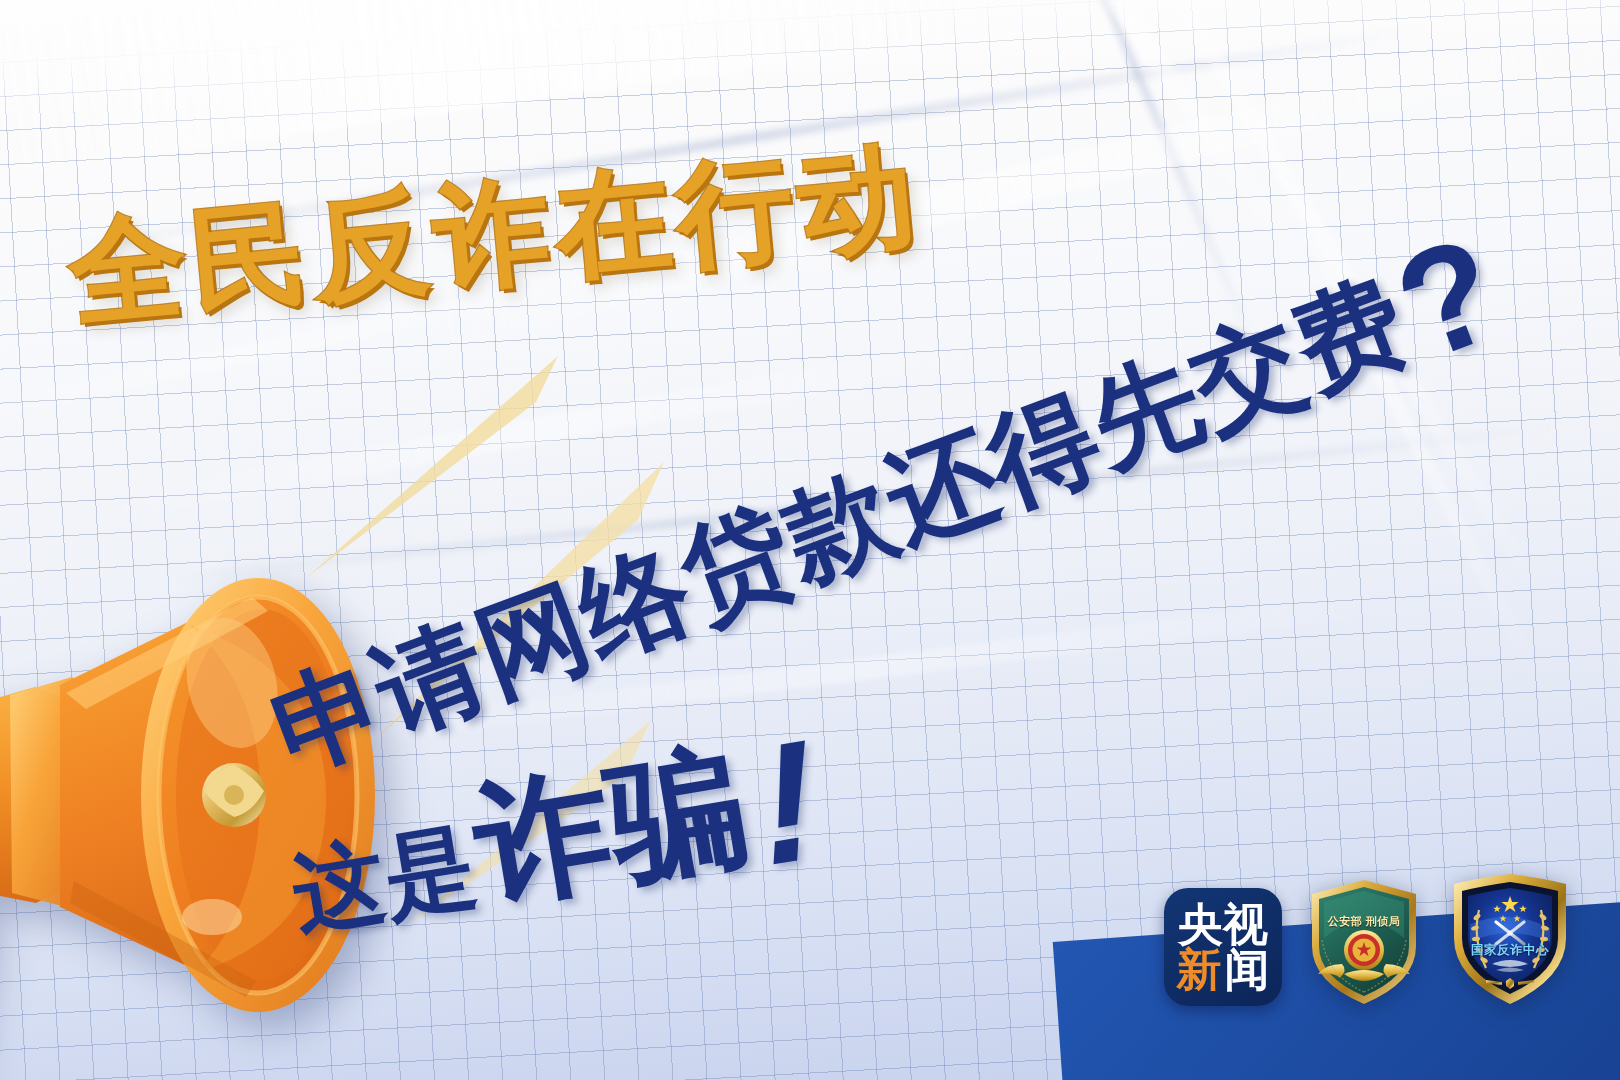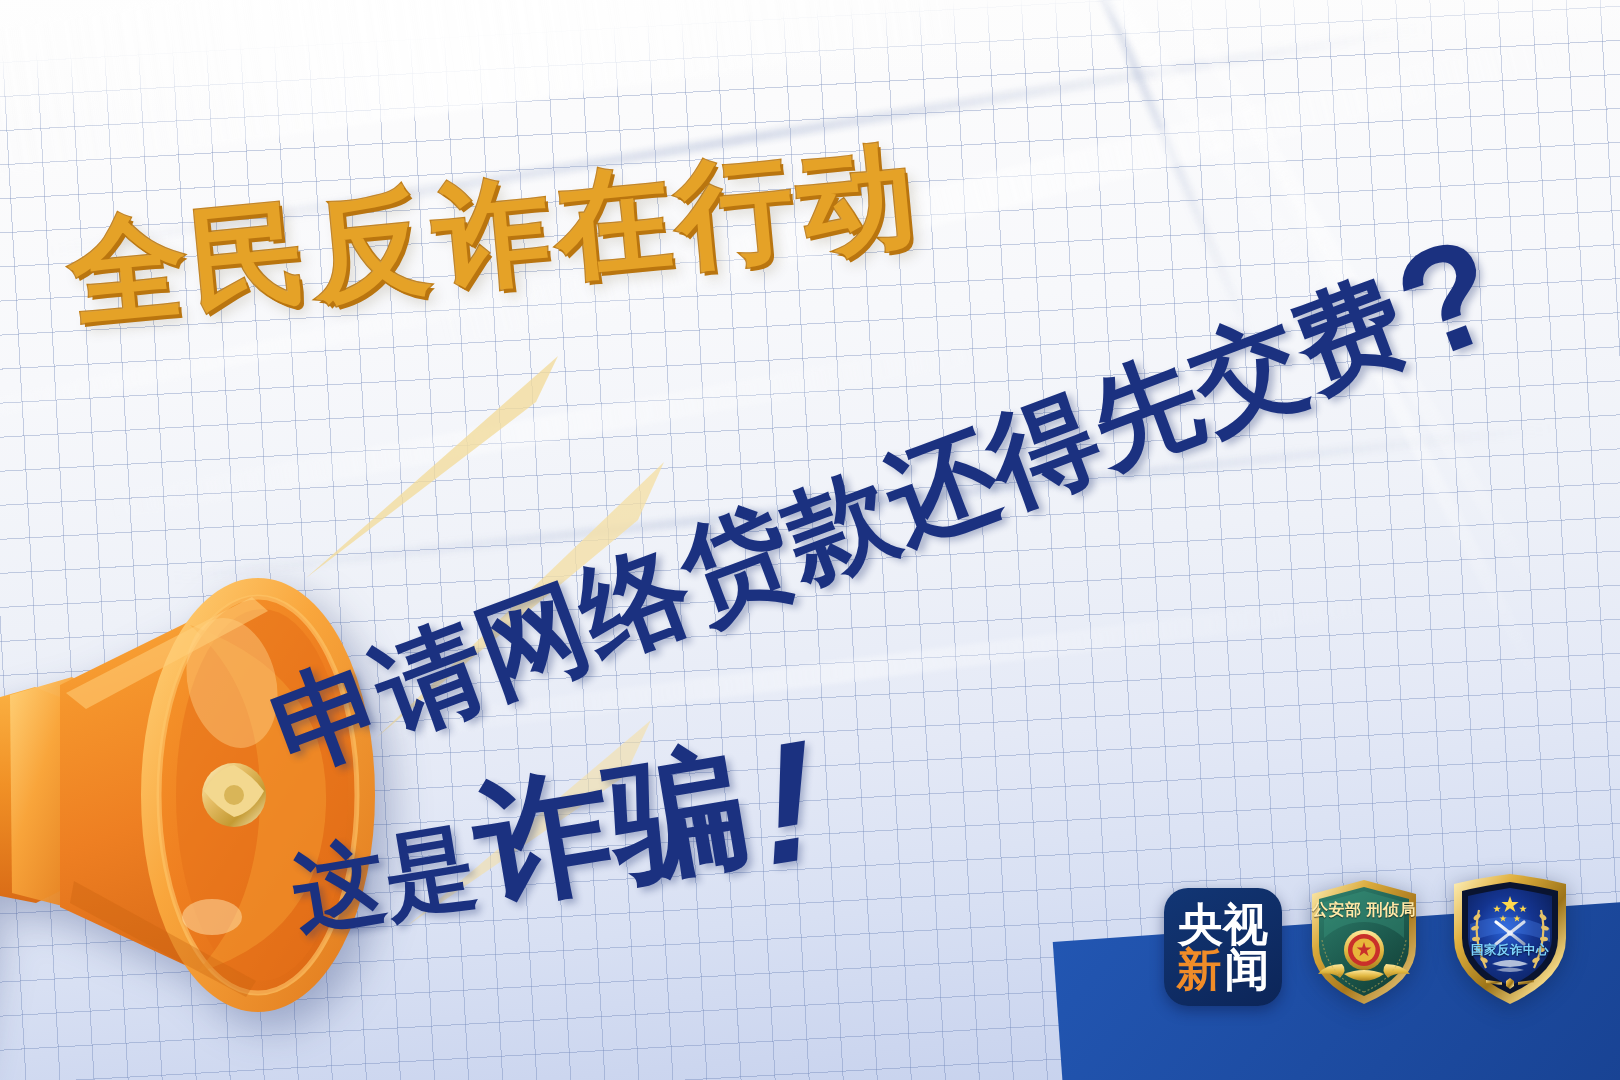--- a/index.html
+++ b/index.html
@@ -195,21 +195,21 @@
   .badge-mps svg,.badge-naf svg{display:block;width:100%;height:100%;}
 
   .badge-label{
     position:absolute;left:0;right:0;
     text-align:center;
     font-family:"Liberation Sans","DejaVu Sans",sans-serif;
     font-weight:700;
     pointer-events:none;
     white-space:nowrap;
   }
-  .badge-mps .badge-label{top:22px;font-size:16px;color:#ffe9a8;letter-spacing:.5px;
+  .badge-mps .badge-label{top:36px;font-size:11px;color:#ffe9a8;letter-spacing:.5px;
     text-shadow:0 1px 1px rgba(0,0,0,.6);}
   .badge-naf .badge-label{top:70px;font-size:12.5px;color:#7dd3fc;letter-spacing:.5px;
     text-shadow:0 1px 2px rgba(0,0,0,.75);}
 </style>
 </head>
 <body>
 
 <div id="poster">
 
   <div class="bg-blue"></div>

